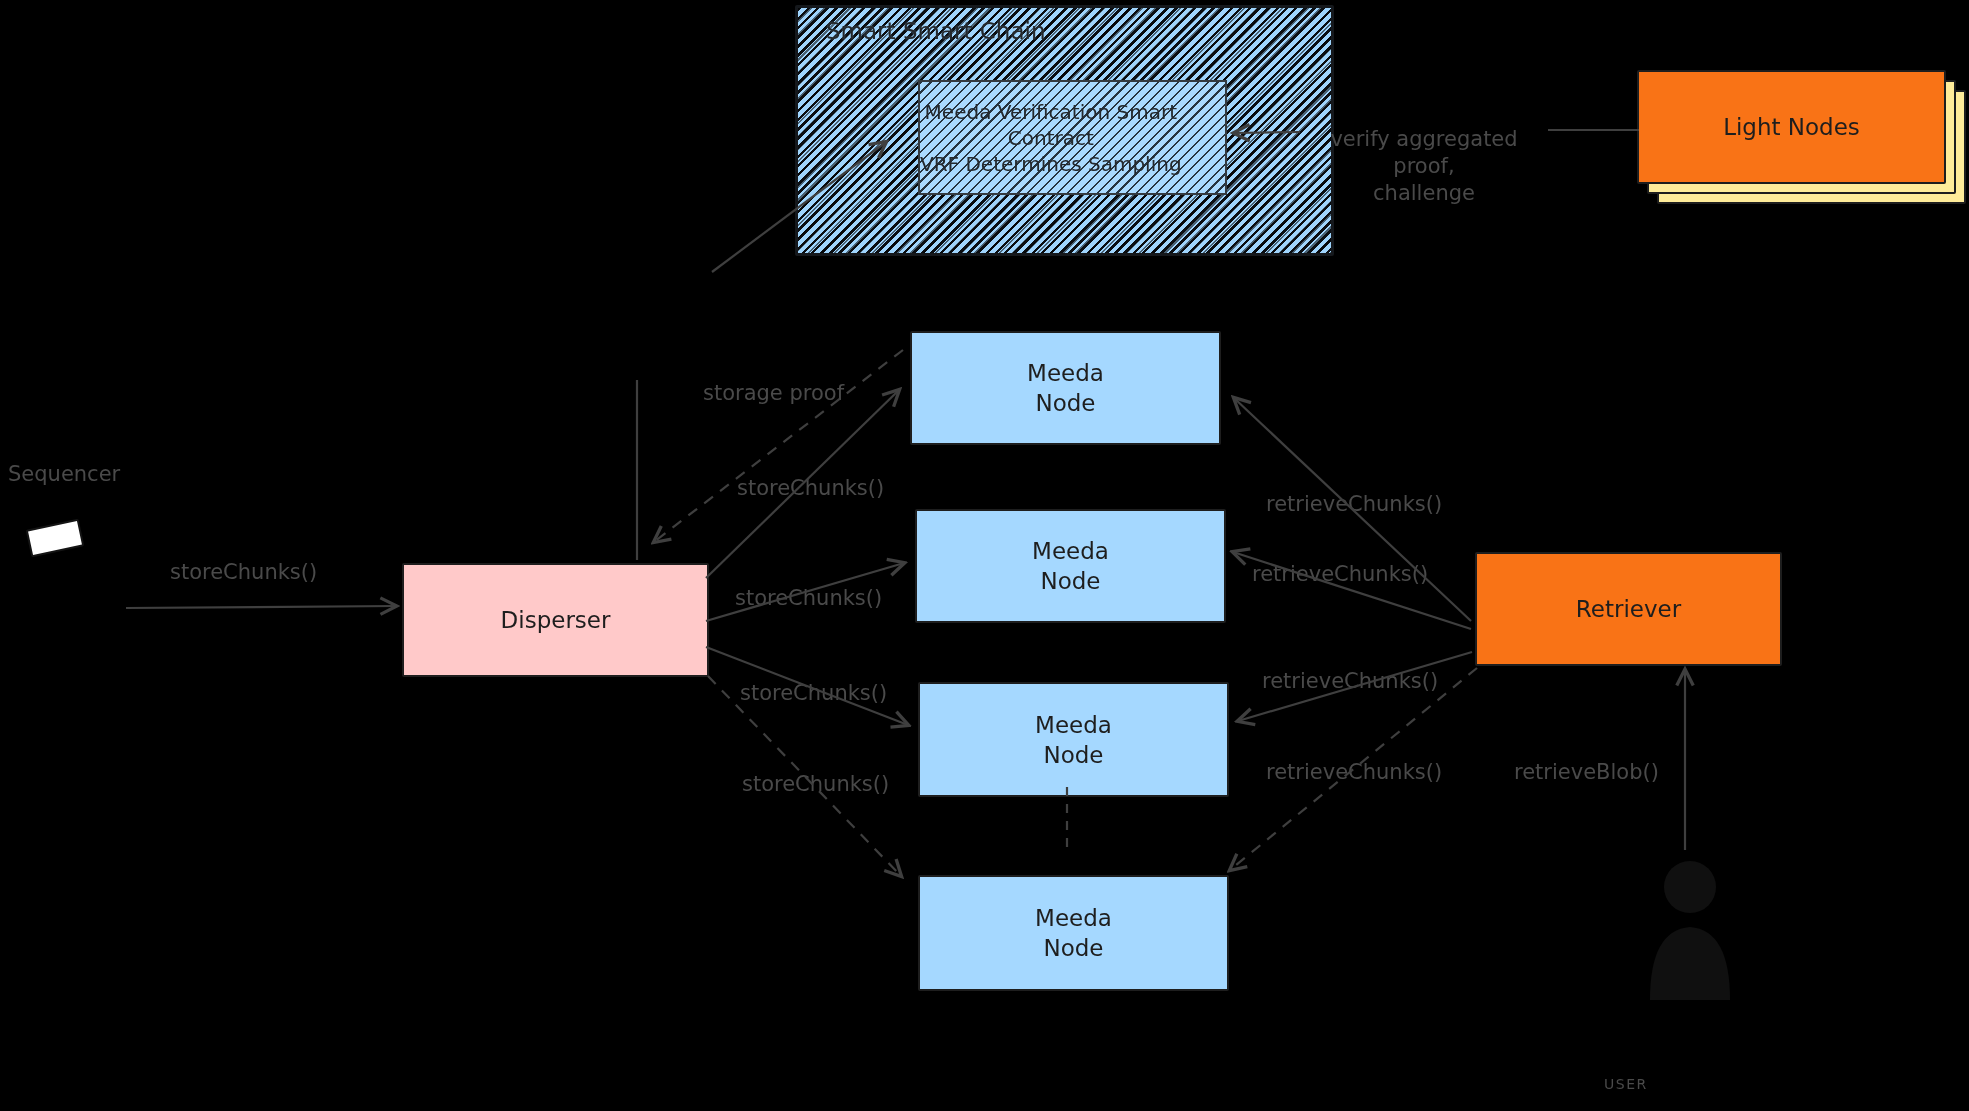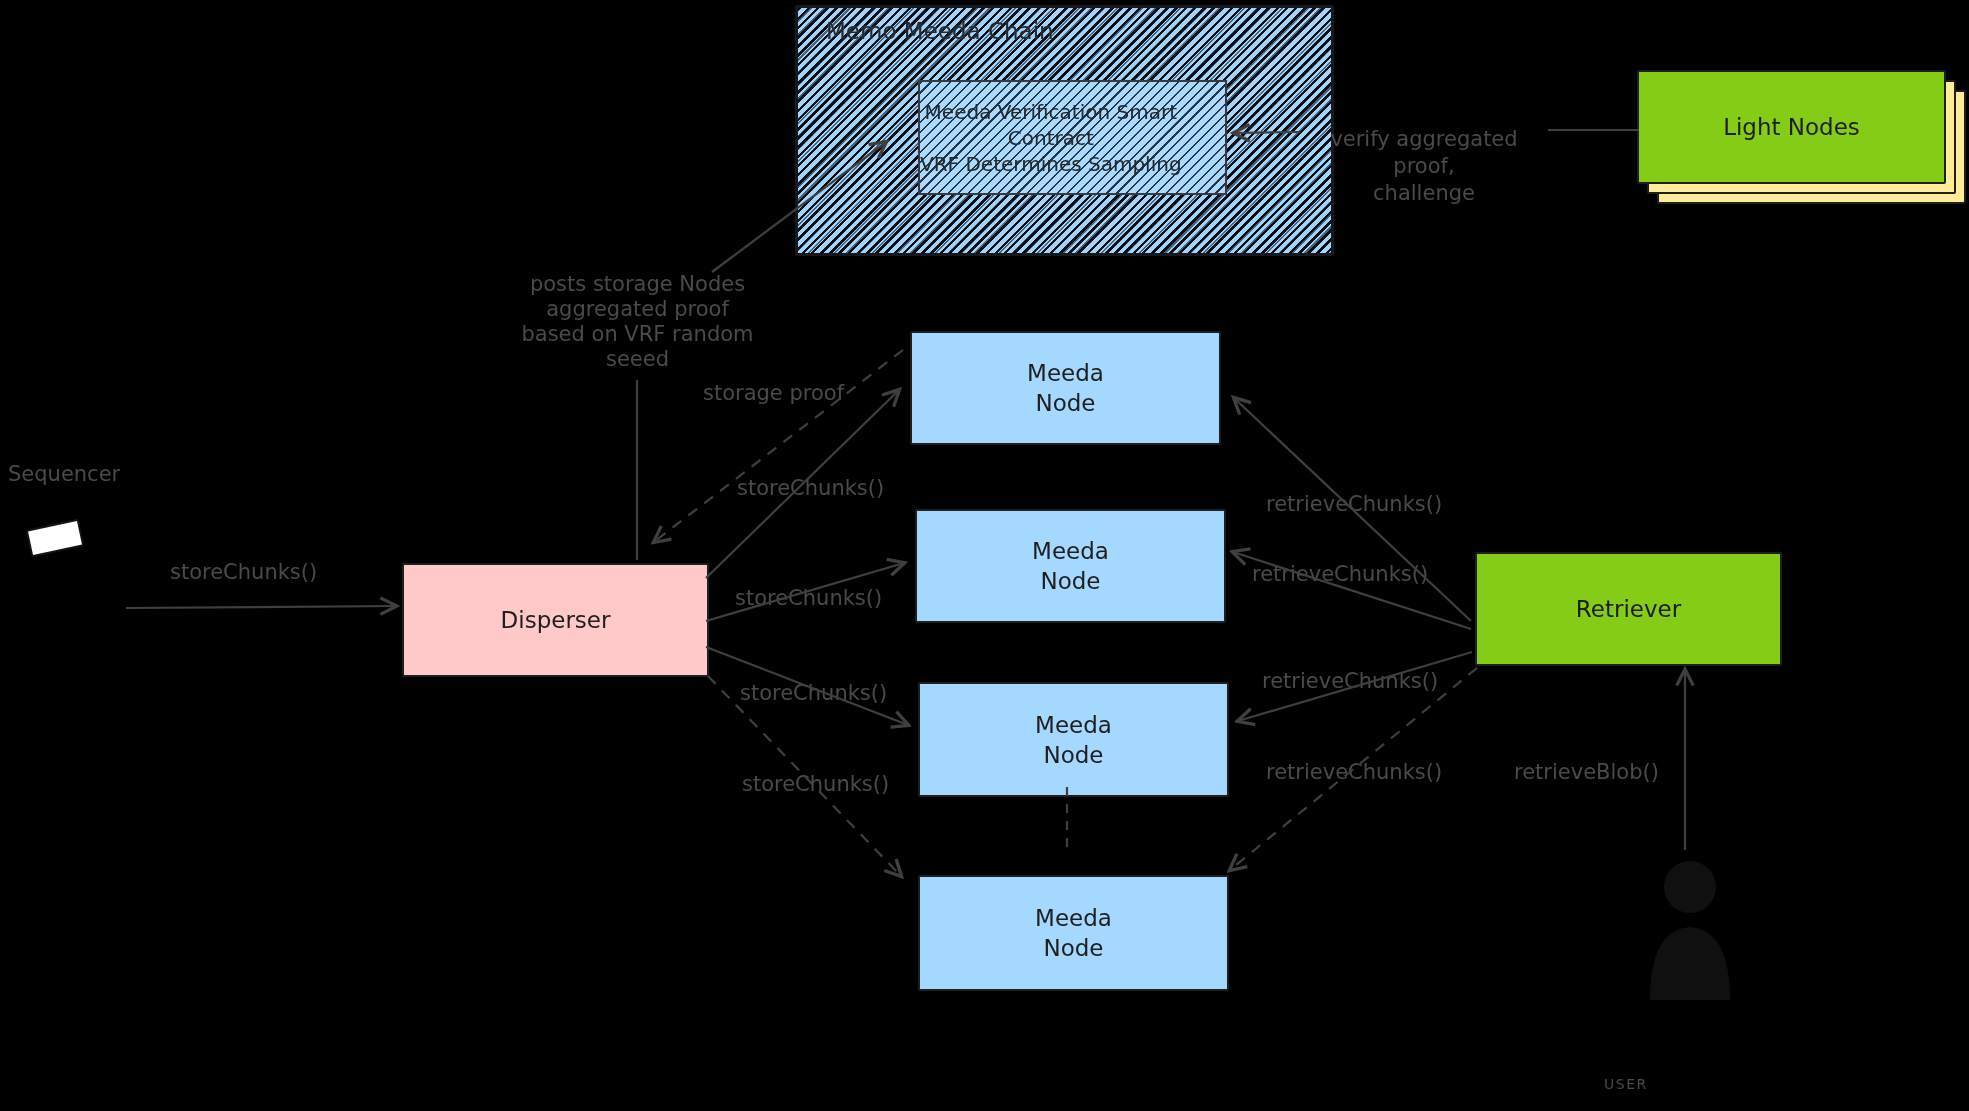--- a/index.html
+++ b/index.html
@@ -8,21 +8,21 @@
     font-family:"DejaVu Sans",sans-serif;
   }
   
   .box{
     position:absolute;border:2.5px solid #1e1e1e;border-radius:2px;
     display:flex;align-items:center;justify-content:center;
     color:#1e1e1e;font-size:23px;text-align:center;line-height:30px;
   }
   .blue{background:#A5D8FF;margin-top:16px;}
   .pink{background:#FFC9C9;}
-  .yellow{background:#84cc16;}
+  .yellow{background:#f97316;}
   
   .chain{
     position:absolute;left:795px;top:5px;width:533px;height:245px;
     border:3px solid #15181c;border-radius:2px;
     background:
       repeating-linear-gradient(135deg, rgba(0,0,0,.55) 0 1.5px, transparent 1.5px 9px),
       repeating-linear-gradient(135deg, #0b0e12 0 2.5px, transparent 2.5px 6.5px),
       #9fd4fc;
   }
   .chain-label{
@@ -52,21 +52,21 @@
   }
   svg.overlay{position:absolute;left:0;top:0;pointer-events:none;}
   .usericon{position:absolute;left:1645px;top:855px;}
 </style>
 </head>
 <body>
 
 <div id="canvas">
 
   <div class="chain">
-    <div class="chain-label">Memo Meeda Chain</div>
+    <div class="chain-label">Smart Smart Chain</div>
     <div class="contract center">
       <div class="center">Meeda Verification Smart
 Contract
 VRF Determines Sampling</div>
     </div>
   </div>
 
   <div class="card" style="left:1657px;top:90px;"></div>
   <div class="card" style="left:1647px;top:80px;"></div>
   <div class="box yellow" style="left:1637px;top:70px;width:305px;height:110px;">
@@ -101,24 +101,20 @@
   <div class="elabel" style="left:8px;top:462px;">Sequencer</div>
   <div class="seq-screen"></div>
 
   <div class="elabel" style="left:1604px;top:1072px;font-size:14px;letter-spacing:1.5px;">USER</div>
   <svg class="usericon" width="90" height="150" viewBox="0 0 90 150">
     <circle cx="45" cy="32" r="26" fill="#101010"></circle>
     <path d="M5,145 Q5,75 45,72 Q85,75 85,145 Z" fill="#101010"></path>
   </svg>
 
   <div class="elabel" style="left:170px;top:560px;">storeChunks()</div>
-  <div class="elabel center" style="left:520px;top:272px;width:235px;">posts storage Nodes
-aggregated proof
-based on VRF random
-seeed</div>
   <div class="elabel" style="left:703px;top:381px;">storage proof</div>
   <div class="elabel" style="left:737px;top:476px;">storeChunks()</div>
   <div class="elabel" style="left:735px;top:586px;">storeChunks()</div>
   <div class="elabel" style="left:740px;top:681px;">storeChunks()</div>
   <div class="elabel" style="left:742px;top:772px;">storeChunks()</div>
   <div class="elabel" style="left:1266px;top:492px;">retrieveChunks()</div>
   <div class="elabel" style="left:1252px;top:562px;">retrieveChunks()</div>
   <div class="elabel" style="left:1262px;top:669px;">retrieveChunks()</div>
   <div class="elabel" style="left:1266px;top:760px;">retrieveChunks()</div>
   <div class="elabel" style="left:1514px;top:760px;">retrieveBlob()</div>

